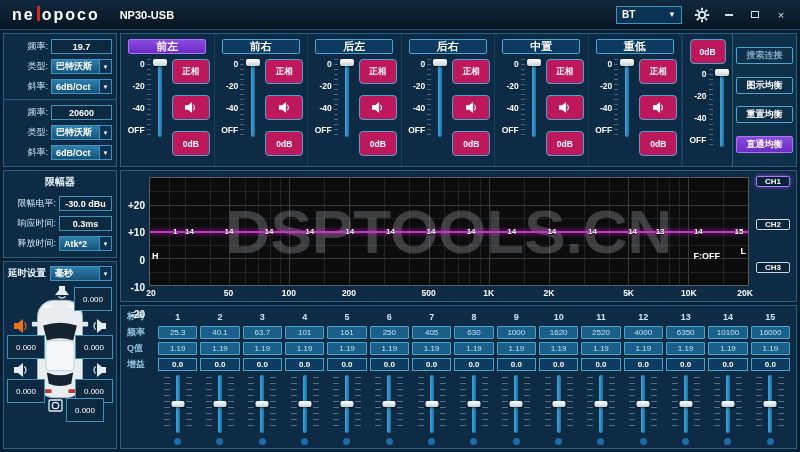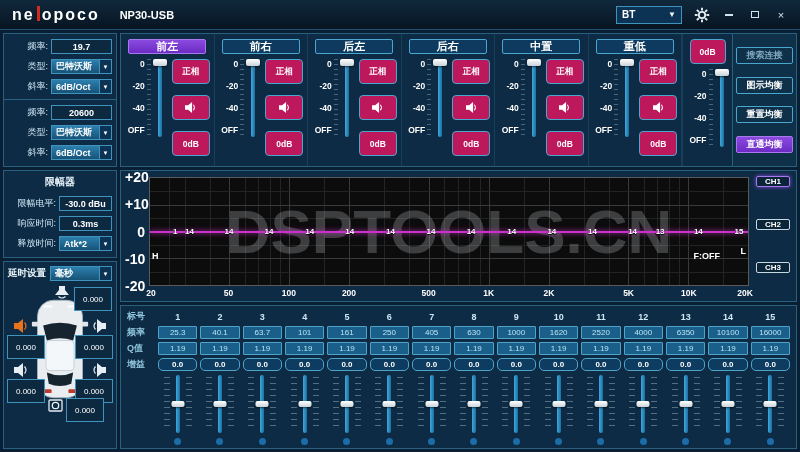--- a/index.html
+++ b/index.html
@@ -96,37 +96,37 @@
   .gl-h { position:absolute; left:0; right:0; height:1px; background:#232323; }
   .gl-h.major { background:#3a3a3a; }
   .wm { position:absolute; inset:0; display:flex; align-items:center; justify-content:center; z-index:1;
         color:rgba(195,200,205,.27); font-weight:bold; font-size:62px; white-space:nowrap; }
   .eqline { position:absolute; left:0; right:0; top:50%; height:2px; margin-top:-1px; background:#c832c8;
             box-shadow:0 0 5px #c832c8; z-index:2; }
   .mk { position:absolute; top:50%; transform:translate(-50%,-52%); z-index:3; color:#fff; font-weight:bold;
         font-size:8px; text-shadow:0 1px 1px #000; }
   .edge-mk { position:absolute; z-index:3; color:#fff; font-weight:bold; font-size:9px; }
   .fstatus { position:absolute; right:28px; top:68%; z-index:3; color:#fff; font-weight:bold; font-size:9px; }
-  .ylab { position:absolute; left:-24px; width:20px; text-align:right; color:#fff; font-weight:bold; font-size:14px;
-          transform:translateY(-50%); }
+  .ylab { position:absolute; left:-24px; width:20px; text-align:right; color:#fff; font-weight:bold; font-size:10px;
+          transform:translateY(-50%);margin-top:28px; }
   .xlab { position:absolute; bottom:-12px; transform:translateX(-50%); color:#fff; font-weight:bold; font-size:8.5px; }
   .ch-col { width:40px; display:flex; flex-direction:column; justify-content:space-between; align-items:center; padding:1px 0 3px;gap:32px; }
   .chbtn { width:34px; height:13px; border:1px solid #c8d8e2; background:#0a2438; color:#fff; font-size:8px; font-weight:bold;
            display:flex; align-items:center; justify-content:center; border-radius:2px; }
   .chbtn.active { border-color:#a779ec; box-shadow:0 0 4px #8a4ae0; }
 
   
   .bottom-panel { flex:1; padding:4px 6px 2px 4px; }
   .grid { display:grid; grid-template-columns:30px repeat(15, 1fr); column-gap:3px; row-gap:3px; align-items:center; }
   .rowlbl { color:#8fc3dd; font-size:9px; font-weight:bold; padding-left:2px; }
   .idx { color:#cfe6f5; font-size:9px; font-weight:bold; text-align:center; }
   .fbox { height:13px; background:#1a5f8a; border:1px solid #4fa3c8; color:#b8e4f5; font-size:8px;
           display:flex; align-items:center; justify-content:center; border-radius:1px; }
   .gbox { height:13px; background:#0e3c60; border:1px solid #4fa3c8; color:#fff; font-weight:bold; font-size:8px;
-          display:flex; align-items:center; justify-content:center; border-radius:5px; }
+          display:flex; align-items:center; justify-content:center; border-radius:0; }
   .sld { position:relative; height:58px; width:30px; margin:1px auto 0; }
   .sld .tk { position:absolute; top:2px; bottom:2px; width:6px; opacity:.75;
              background:repeating-linear-gradient(#6c8496 0 1px, transparent 1px 6px); }
   .sld .tk.l { left:1px; } .sld .tk.r { right:1px; }
   .sld .track { position:absolute; left:50%; margin-left:-2px; width:4px; top:0; bottom:0; border-radius:2px;
                 background:linear-gradient(90deg,#3fa8dd,#1c6fa0); }
   .sld .handle { position:absolute; top:50%; left:50%; transform:translate(-50%,-50%); width:13px; height:6px;
                  border-radius:2px; background:linear-gradient(#ffffff,#c9d3da); box-shadow:0 1px 2px rgba(0,0,0,.6); }
   .dotc { width:7px; height:7px; border-radius:50%; background:#1c6ca8; margin:2px auto 0; }
 </style>

